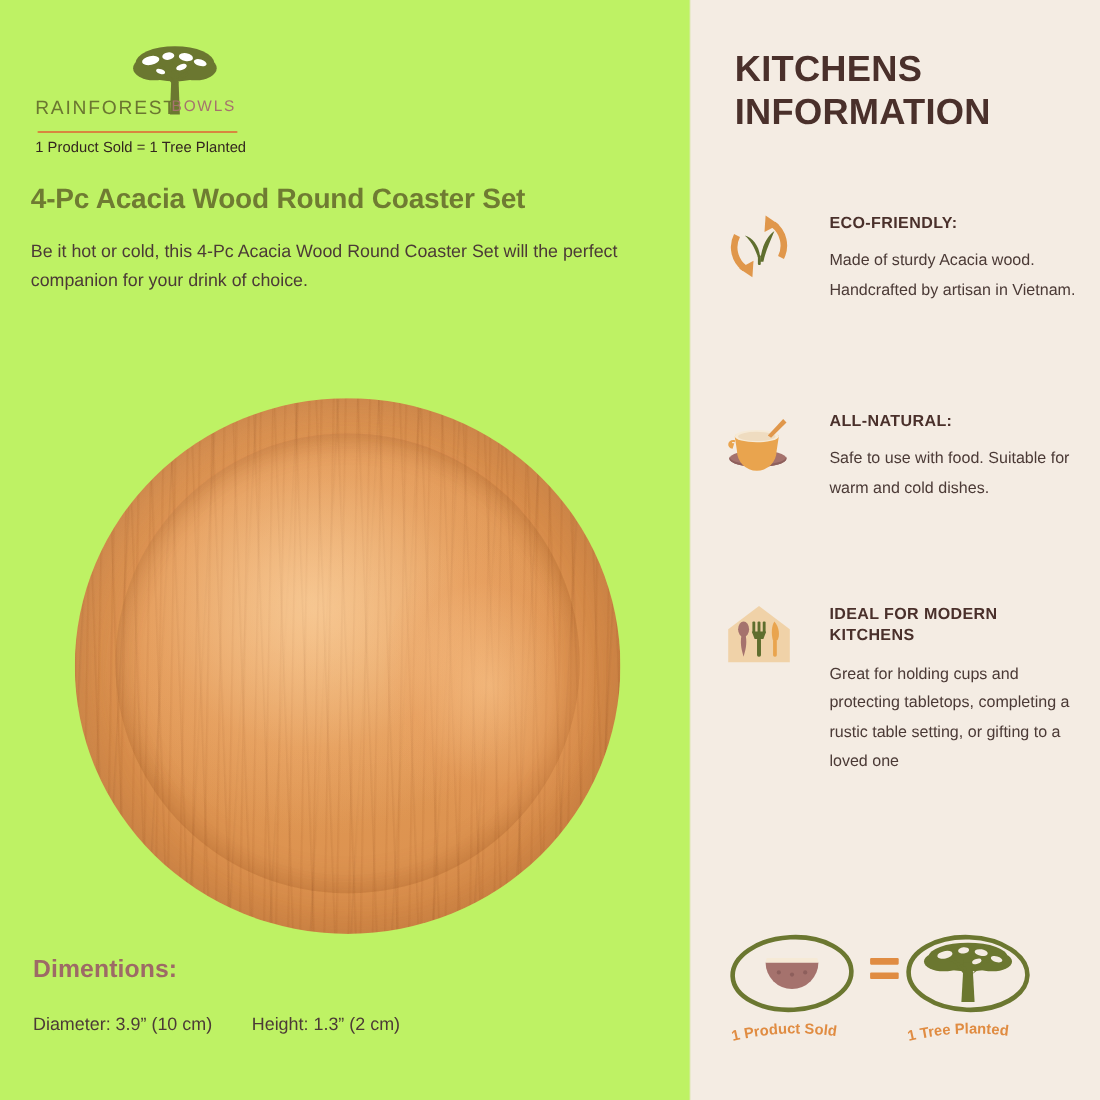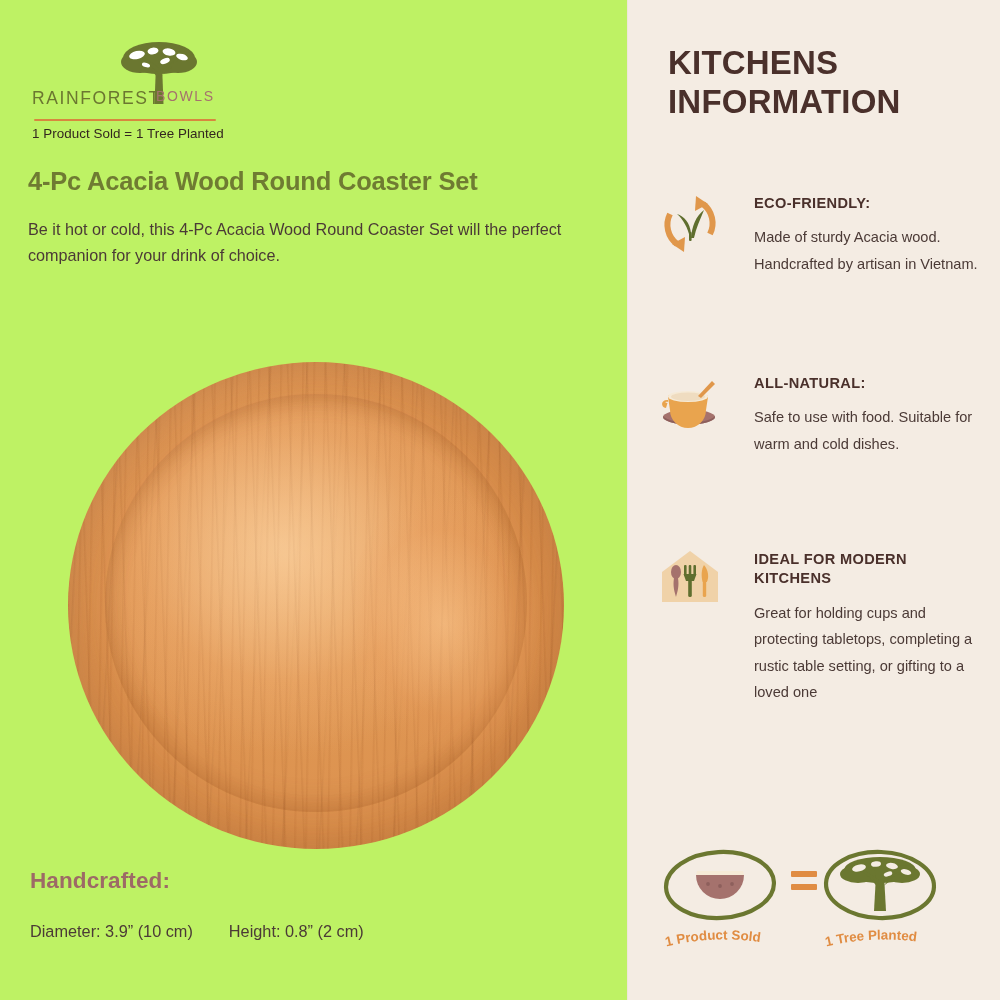--- a/index.html
+++ b/index.html
@@ -400,24 +400,24 @@
     <div class="coaster-stage">
       <div class="coaster">
         <div class="grain"></div>
         <div class="grain-dark"></div>
         <div class="coaster-well"></div>
         <div class="coaster-lobe"></div>
         <div class="coaster-rim"></div>
       </div>
     </div>
 
-    <div class="dimensions-title">Handcrafted:</div>
+    <div class="dimensions-title">Dimentions:</div>
     <div class="dimensions-row">
       <span>Diameter: 3.9” (10 cm)</span>
-      <span>Height: 0.8” (2 cm)</span>
+      <span>Height: 1.3” (2 cm)</span>
     </div>
   </div>
 
   <div class="divider"></div>
 
   <div class="right-panel">
 
     <div class="panel-heading">
       <div>KITCHENS</div>
       <div>INFORMATION</div>

